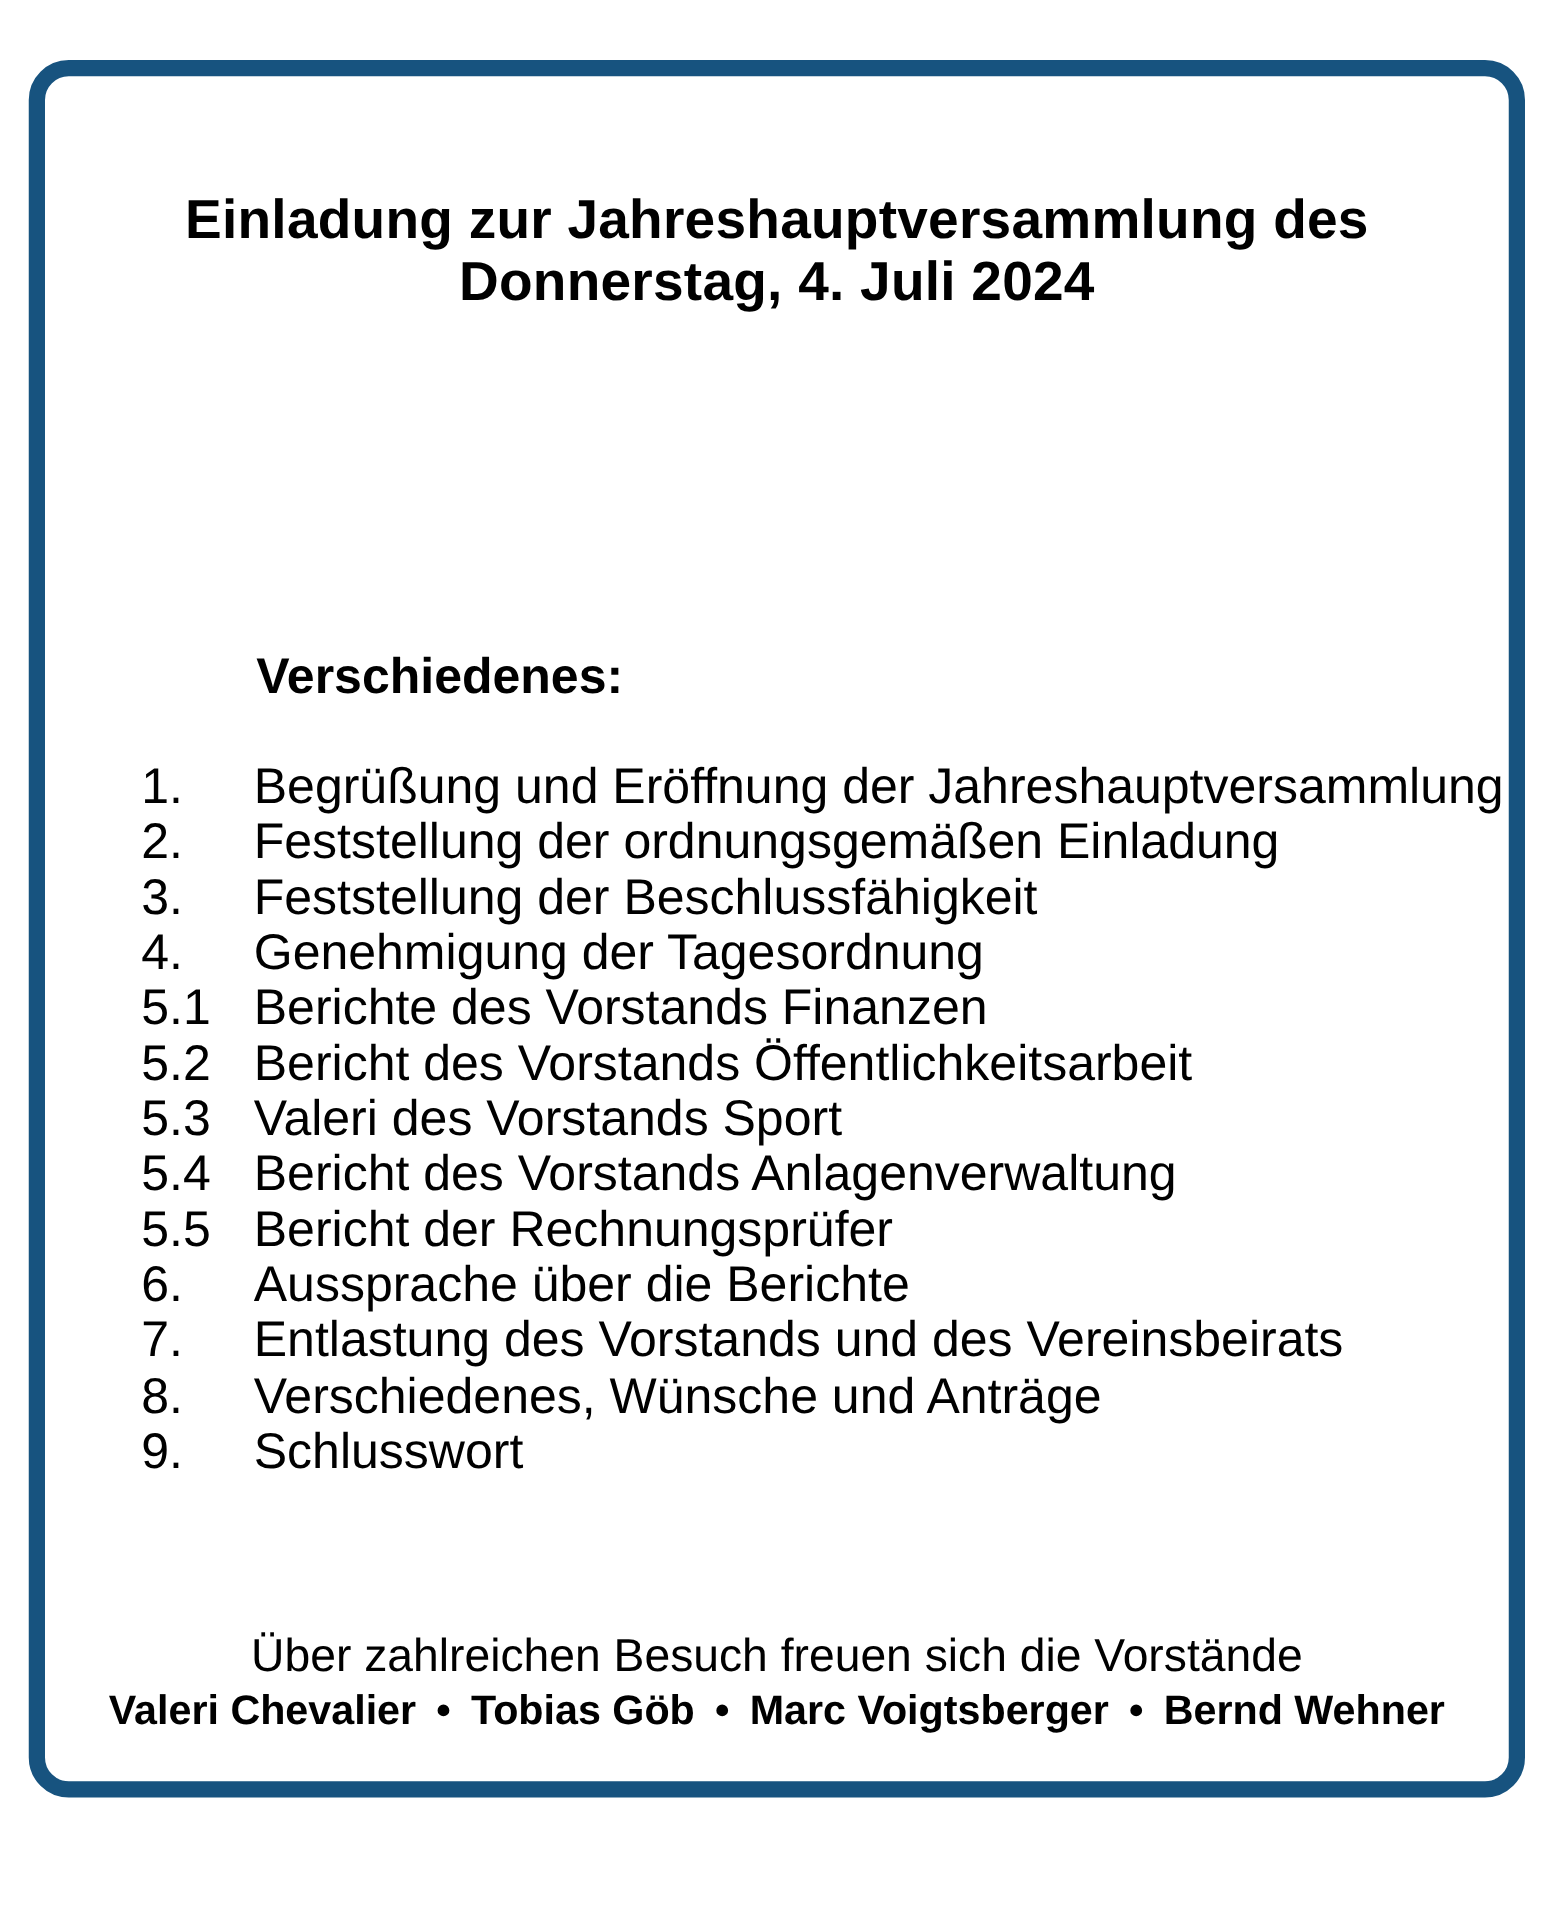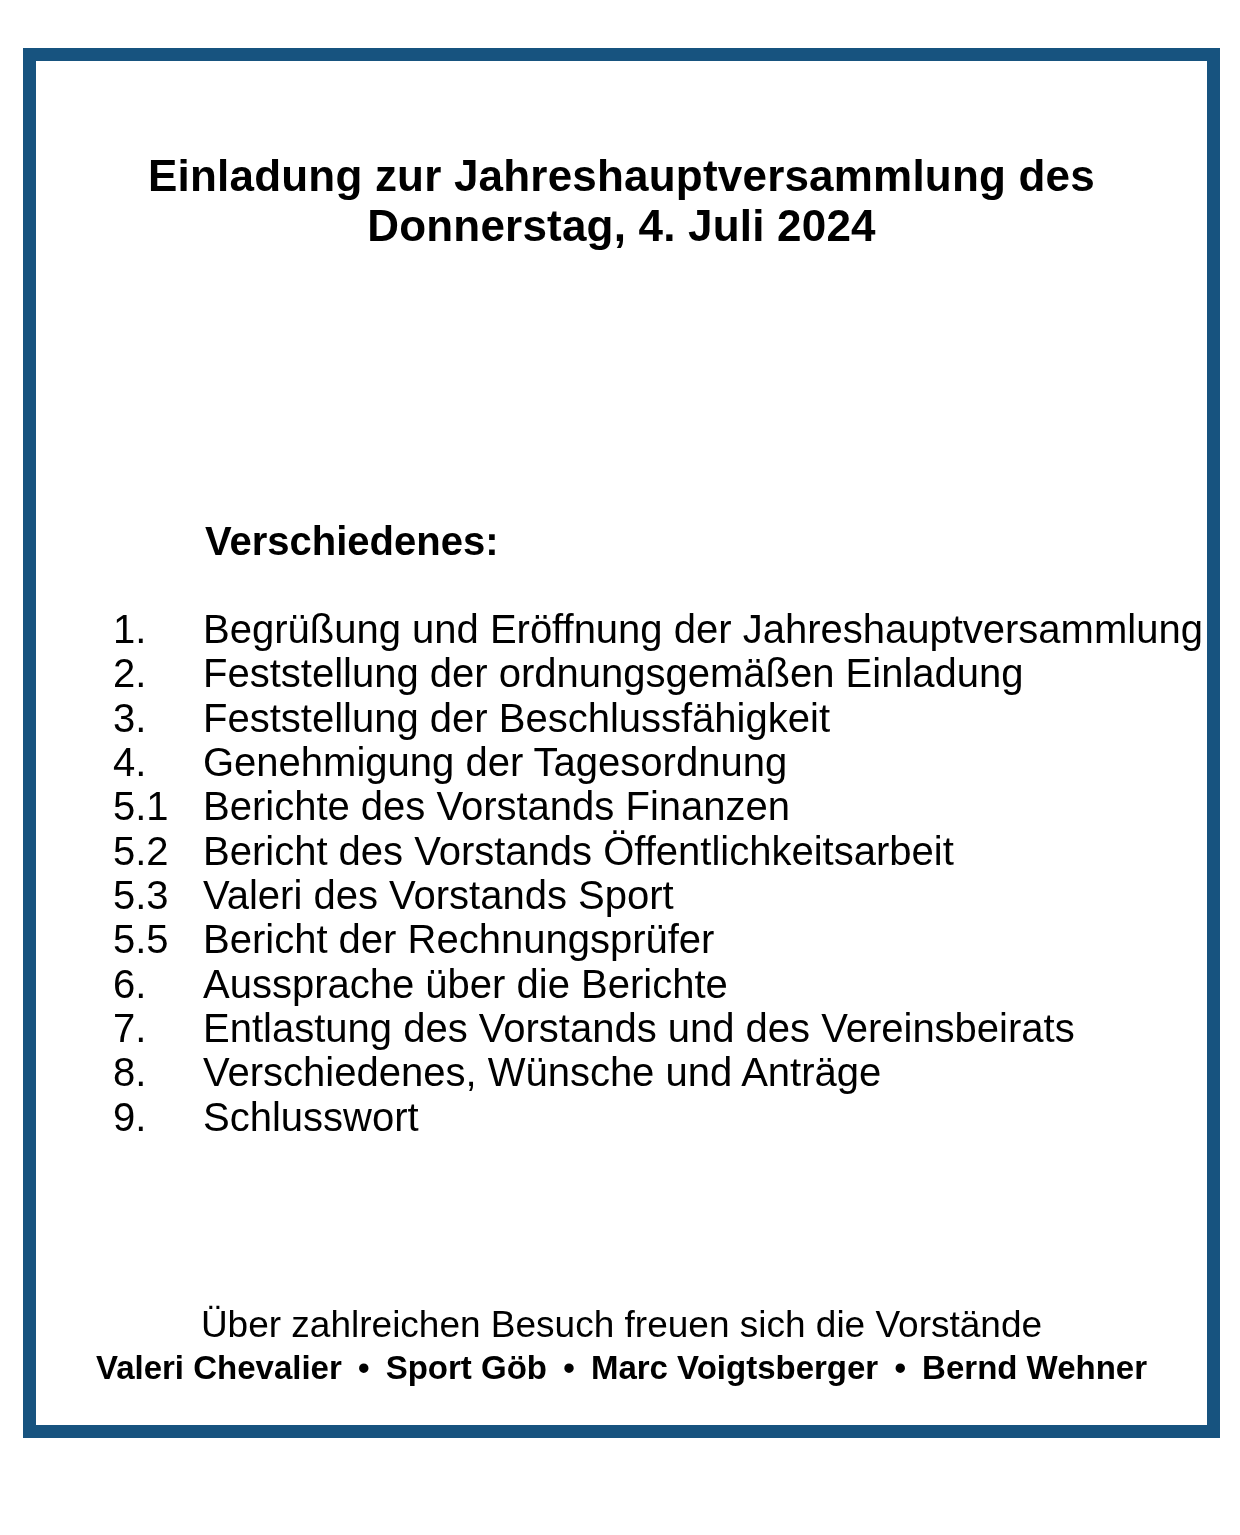--- a/index.html
+++ b/index.html
@@ -86,21 +86,21 @@
   }
   .name-sep {
     display: inline-block;
     padding: 0 7px;
   }
 </style>
 </head>
 <body style="color: rgb(0, 0, 0);">
 
 <div class="page" style="background: rgb(255, 255, 255);">
-  <div class="frame" style="border-color: rgb(23, 83, 127);">
+  <div class="frame" style="border-color: rgb(23, 83, 127); border-radius: 32px;">
 
     <div class="title-block">
 
         <div class="title-line">Einladung zur Jahreshauptversammlung des</div>
 
 
         <div class="title-line">Donnerstag, 4. Juli 2024</div>
 
       </div>
 
@@ -136,20 +136,24 @@
         <div class="agenda-item">
           <span class="agenda-num">5.2</span>
           <span class="agenda-text">Bericht des Vorstands Öffentlichkeitsarbeit</span>
         </div>
 
         <div class="agenda-item">
           <span class="agenda-num">5.3</span>
           <span class="agenda-text">Valeri des Vorstands Sport</span>
         </div>
 
+        <div class="agenda-item">
+          <span class="agenda-num">5.4</span>
+          <span class="agenda-text">Bericht des Vorstands Anlagenverwaltung</span>
+        </div>
 
         <div class="agenda-item">
           <span class="agenda-num">5.5</span>
           <span class="agenda-text">Bericht der Rechnungsprüfer</span>
         </div>
 
         <div class="agenda-item">
           <span class="agenda-num">6.</span>
           <span class="agenda-text">Aussprache über die Berichte</span>
         </div>
@@ -170,21 +174,21 @@
         </div>
       </div>
 
     <div class="closing">
       <div class="closing-invite">Über zahlreichen Besuch freuen sich die Vorstände</div>
       <div class="closing-names">
         
       
           <span class="board-name">Valeri Chevalier</span>
         <span class="name-sep">•</span>
-          <span class="board-name">Sport Göb</span>
+          <span class="board-name">Tobias Göb</span>
         <span class="name-sep">•</span>
           <span class="board-name">Marc Voigtsberger</span>
         <span class="name-sep">•</span>
           <span class="board-name">Bernd Wehner</span>
         </div>
     </div>
 
   </div>
 </div>
 

